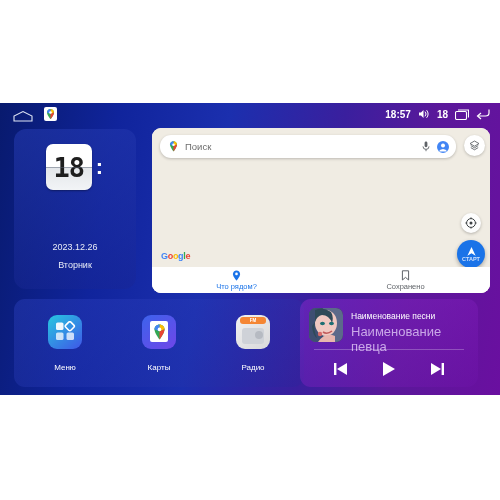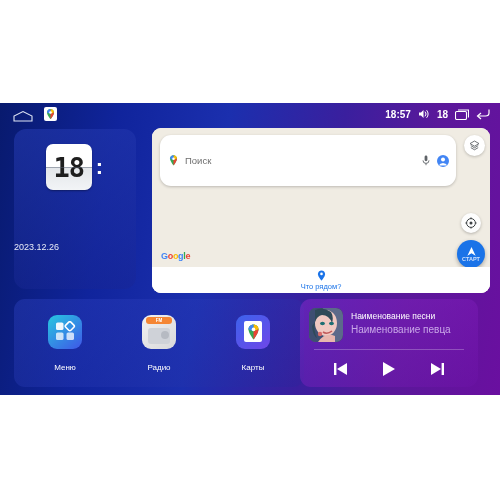--- a/index.html
+++ b/index.html
@@ -27,28 +27,28 @@
   #clock-card{position:absolute;left:14px;top:26px;width:122px;height:160px;border-radius:12px;
               background:linear-gradient(160deg,rgba(38,60,180,.55),rgba(25,35,140,.30));}
   #flip{position:absolute;left:9px;top:14px;width:104px;height:48px;display:flex;align-items:center;justify-content:center;gap:3px;}
   .digits{position:relative;width:46px;height:46px;border-radius:7px;
           background:linear-gradient(#ffffff 0%,#ffffff 49%,#e3e6ea 51%,#f2f4f6 100%);
           box-shadow:0 1px 2px rgba(0,0,0,.35);
           display:flex;align-items:center;justify-content:center;}
   .digits span{font-family:"DejaVu Sans Mono",monospace;font-size:27px;font-weight:bold;color:#1e1e1e;letter-spacing:-1px;}
   .digits:after{content:"";position:absolute;left:0;right:0;top:50%;height:1px;background:rgba(90,100,115,.5);}
   .colon{color:#fff;font-size:22px;font-weight:bold;line-height:1;padding:0 1px;}
-  #date-txt{position:absolute;left:0;right:0;top:113px;text-align:left;color:#e8ecf7;font-size:9px;}
+  #date-txt{position:absolute;left:0;right:0;top:113px;text-align:center;color:#e8ecf7;font-size:9px;}
   #day-txt{position:absolute;left:0;right:0;top:131px;text-align:center;color:#e8ecf7;font-size:9px;}
 
   
   #maps-card{position:absolute;left:152px;top:25px;width:338px;height:165px;border-radius:9px;overflow:hidden;background:#f1eee6;}
   #map-surface{position:absolute;inset:0;background:#f0ece3;}
   #searchbar{position:absolute;left:8px;top:7px;right:34px;height:21px;border-radius:11px;background:#fff;
-             box-shadow:0 1px 3px rgba(0,0,0,.22);display:flex;align-items:center;padding:15px 7px;}
+             box-shadow:0 1px 3px rgba(0,0,0,.22);display:flex;align-items:center;padding:1px 7px;}
   #search-ph{flex:1;color:#6e6e6e;font-size:9.5px;margin-left:6px;}
   .sb-ico{width:12px;height:12px;display:flex;align-items:center;justify-content:center;}
   #layers-btn{position:absolute;right:5px;top:7px;width:21px;height:21px;border-radius:50%;background:#fff;
               box-shadow:0 1px 3px rgba(0,0,0,.22);display:flex;align-items:center;justify-content:center;}
   #gwm{position:absolute;left:9px;bottom:32px;font-size:9px;font-weight:bold;letter-spacing:-.3px;}
   #gwm .b{color:#4285F4}#gwm .r{color:#EA4335}#gwm .y{color:#FBBC05}#gwm .g{color:#34A853}
   #compass-btn{position:absolute;right:9px;top:85px;width:20px;height:20px;border-radius:50%;background:#fdfdfd;
                box-shadow:0 1px 3px rgba(0,0,0,.25);display:flex;align-items:center;justify-content:center;}
   #start-fab{position:absolute;right:5px;top:112px;width:28px;height:28px;border-radius:50%;background:#1a73e8;
              box-shadow:0 2px 4px rgba(0,0,0,.3);display:flex;flex-direction:column;align-items:center;justify-content:center;}
@@ -70,21 +70,21 @@
   .t-maps{background:linear-gradient(140deg,#3c63ec,#6f46e8);}
   .t-radio{background:linear-gradient(140deg,#f2f2f2,#d8d8da);}
   .t-bt{background:linear-gradient(140deg,#25cfe4,#2f7ee8);}
   .t-cl{background:linear-gradient(140deg,#7b4ce8,#6633d8);}
 
   
   #music{position:absolute;left:300px;top:196px;width:178px;height:88px;border-radius:11px;
          background:linear-gradient(150deg,rgba(150,40,210,.45),rgba(110,20,170,.30));}
   #art{position:absolute;left:9px;top:9px;width:34px;height:34px;border-radius:7px;overflow:hidden;background:#3a2a4e;}
   #mtitle{position:absolute;left:51px;top:12px;color:#ffffff;font-size:8.5px;}
-  #martist{position:absolute;left:51px;top:25px;color:#c9a7e8;font-size:10px;}
+  #martist{position:absolute;left:51px;top:25px;color:#c9a7e8;font-size:13px;}
   #mdiv{position:absolute;left:14px;right:14px;top:50px;height:1px;background:rgba(255,255,255,.25);}
   #mctrls{position:absolute;left:0;right:0;top:58px;height:24px;display:flex;align-items:center;justify-content:space-around;padding:0 16px;box-sizing:border-box;}
   .mbtn{width:22px;height:18px;display:flex;align-items:center;justify-content:center;}
 </style>
 </head>
 <body>
 
 <div class="lbar" id="lb-top"></div>
 <div class="lbar" id="lb-bot"></div>
 
@@ -131,20 +131,21 @@
   </div>
 
   <div id="clock-card">
     <div id="flip">
       <div class="digits">
         <span>18</span>
       </div>
       <div class="colon">:</div>
     </div>
     <div id="date-txt">2023.12.26</div>
+    <div id="day-txt">Вторник</div>
   </div>
 
   <div id="maps-card">
     <div id="map-surface"></div>
 
     <div id="searchbar">
       <span class="sb-ico">
         <svg width="9" height="11" viewBox="0 0 9 11">
           <path d="M4.5 0.3 C6.4 0.3 8 1.8 8 3.6 C8 6.2 4.5 10.6 4.5 10.6 C4.5 10.6 1 6.2 1 3.6 C1 1.8 2.6 0.3 4.5 0.3Z" fill="#34A853"></path>
           <path d="M4.5 0.3 C6.4 0.3 8 1.8 8 3.6 L4.5 5.2 Z" fill="#FBBC05"></path>
@@ -198,62 +199,68 @@
     </div>
 
     <div id="map-tabs">
       <div class="mtab act">
         <svg width="9" height="11" viewBox="0 0 9 11">
             <path d="M4.5 0.4 C6.5 0.4 8.1 2 8.1 3.9 C8.1 6.5 4.5 10.6 4.5 10.6 C4.5 10.6 0.9 6.5 0.9 3.9 C0.9 2 2.5 0.4 4.5 0.4Z" fill="#1a73e8"></path>
             <circle cx="4.5" cy="3.9" r="1.3" fill="#fff"></circle>
           </svg>
         <span class="tl">Что рядом?</span>
       </div>
+      <div class="mtab ina">
+        <svg width="9" height="11" viewBox="0 0 9 11">
+            <path d="M1.4 0.8 L7.6 0.8 L7.6 10 L4.5 7.4 L1.4 10 Z" fill="none" stroke="#5f6368" stroke-width="1"></path>
+          </svg>
+        <span class="tl">Сохранено</span>
+      </div>
     </div>
   </div>
 
   <div id="dock">
 
     <div class="app">
       <div class="tile t-menu">
         <svg width="21" height="21" viewBox="0 0 21 21">
           <rect x="1" y="1.5" width="7.5" height="7.5" rx="1.6" fill="#fff" opacity=".92"></rect>
           <rect x="1" y="11.5" width="7.5" height="7.5" rx="1.6" fill="#fff" opacity=".75"></rect>
           <rect x="11.5" y="11.5" width="7.5" height="7.5" rx="1.6" fill="#fff" opacity=".75"></rect>
           <rect x="11.2" y="1.6" width="7.2" height="7.2" rx="1.5" fill="none" stroke="#fff" stroke-width="1.6" transform="rotate(45 14.8 5.2)"></rect>
         </svg>
       </div>
       <div class="alabel">Меню</div>
-    </div>
-
-    <div class="app">
-      <div class="tile t-radio" style="position:relative;">
-        <div style="position:absolute;left:4px;top:2px;width:26px;height:7px;border-radius:3px;background:#f58634;
-                    display:flex;align-items:center;justify-content:center;">
-          <span style="color:#fff;font-size:4.5px;font-weight:bold;">FM</span>
-        </div>
-        <div style="position:absolute;left:6px;top:13px;width:22px;height:16px;border-radius:3px;background:#cfd2d8;"></div>
-        <div style="position:absolute;left:19px;top:16px;width:8px;height:8px;border-radius:50%;background:#b6bac2;"></div>
-      </div>
-      <div class="alabel">Радио</div>
     </div>
 
     <div class="app">
       <div class="tile t-maps">
         <div style="width:18px;height:21px;background:#fff;border-radius:2px;display:flex;align-items:center;justify-content:center;">
           <svg width="13" height="16" viewBox="0 0 9 11">
             <path d="M4.5 0.3 C6.4 0.3 8 1.8 8 3.6 C8 6.2 4.5 10.7 4.5 10.7 C4.5 10.7 1 6.2 1 3.6 C1 1.8 2.6 0.3 4.5 0.3Z" fill="#34A853"></path>
             <path d="M4.5 0.3 C6.4 0.3 8 1.8 8 3.6 L4.5 5.2 Z" fill="#FBBC05"></path>
             <path d="M1 3.6 C1 1.8 2.6 0.3 4.5 0.3 L4.5 5.2 Z" fill="#4285F4"></path>
             <path d="M4.5 5.2 L8 3.6 C8 6.2 4.5 10.7 4.5 10.7 Z" fill="#EA4335"></path>
             <circle cx="4.5" cy="3.7" r="1.25" fill="#fff"></circle>
           </svg>
         </div>
       </div>
       <div class="alabel">Карты</div>
+    </div>
+
+    <div class="app">
+      <div class="tile t-radio" style="position:relative;">
+        <div style="position:absolute;left:4px;top:2px;width:26px;height:7px;border-radius:3px;background:#f58634;
+                    display:flex;align-items:center;justify-content:center;">
+          <span style="color:#fff;font-size:4.5px;font-weight:bold;">FM</span>
+        </div>
+        <div style="position:absolute;left:6px;top:13px;width:22px;height:16px;border-radius:3px;background:#cfd2d8;"></div>
+        <div style="position:absolute;left:19px;top:16px;width:8px;height:8px;border-radius:50%;background:#b6bac2;"></div>
+      </div>
+      <div class="alabel">Радио</div>
     </div>
 
 
 
   </div>
 
   <div id="music">
     <div id="art">
       <svg width="34" height="34" viewBox="0 0 34 34">
         <rect width="34" height="34" fill="#5c6a8a"></rect>

